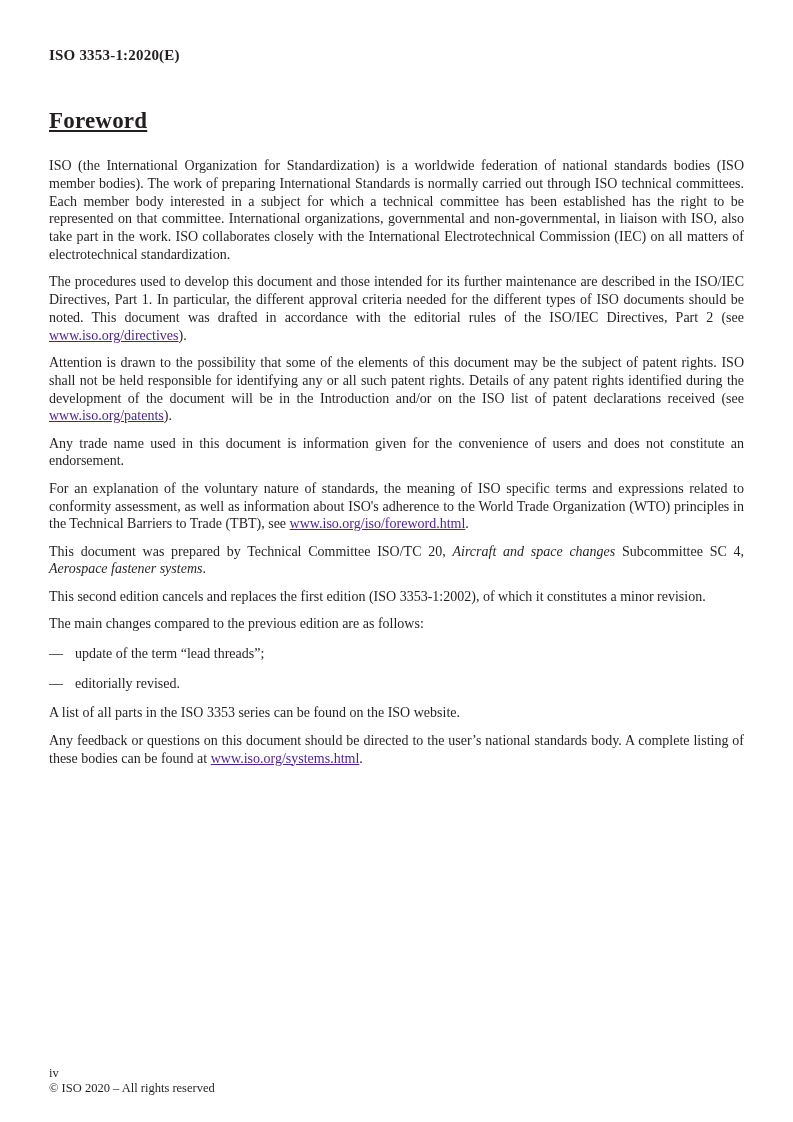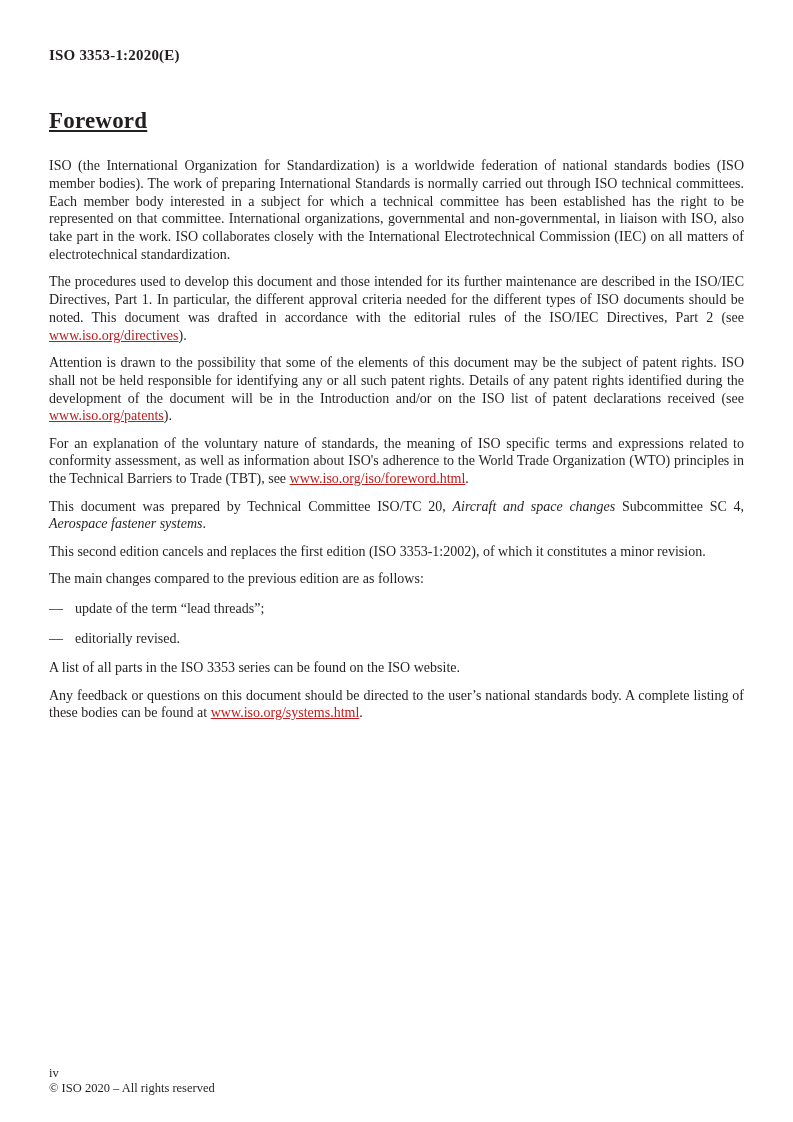--- a/index.html
+++ b/index.html
@@ -50,21 +50,21 @@
     font-size: 14px;
     line-height: 17.8px;
   }
   .body-text .dash-marker {
     flex: 0 0 26px;
   }
   .body-text .dash-text {
     flex: 1 1 auto;
   }
   .doc-link {
-    color: #b91c1c;
+    color: #4c1d95;
     text-decoration: underline;
   }
   .footer {
     position: absolute;
     left: 49px;
     right: 49px;
     top: 1066px;
     display: flex;
     justify-content: space-between;
     align-items: baseline;
@@ -78,20 +78,21 @@
 <div class="page">
 
   <div class="running-header">ISO 3353-1:2020(E)</div>
 
   <div class="content">
     <h1 class="doc-title">Foreword</h1>
     <div class="body-text">
         <p>ISO (the International Organization for Standardization) is a worldwide federation of national standards bodies (ISO member bodies). The work of preparing International Standards is normally carried out through ISO technical committees. Each member body interested in a subject for which a technical committee has been established has the right to be represented on that committee. International organizations, governmental and non-governmental, in liaison with ISO, also take part in the work. ISO collaborates closely with the International Electrotechnical Commission (IEC) on all matters of electrotechnical standardization.</p>
         <p>The procedures used to develop this document and those intended for its further maintenance are described in the ISO/IEC Directives, Part 1. In particular, the different approval criteria needed for the different types of ISO documents should be noted. This document was drafted in accordance with the editorial rules of the ISO/IEC Directives, Part 2 (see <a class="doc-link" href="#">www.iso.org/directives</a>).</p>
         <p>Attention is drawn to the possibility that some of the elements of this document may be the subject of patent rights. ISO shall not be held responsible for identifying any or all such patent rights. Details of any patent rights identified during the development of the document will be in the Introduction and/or on the ISO list of patent declarations received (see <a class="doc-link" href="#">www.iso.org/patents</a>).</p>
+        <p>Any trade name used in this document is information given for the convenience of users and does not constitute an endorsement.</p>
         <p>For an explanation of the voluntary nature of standards, the meaning of ISO specific terms and expressions related to conformity assessment, as well as information about ISO's adherence to the World Trade Organization (WTO) principles in the Technical Barriers to Trade (TBT), see <a class="doc-link" href="#">www.iso.org/iso/foreword.html</a>.</p>
         <p>This document was prepared by Technical Committee ISO/TC 20, <i>Aircraft and space changes</i> Subcommittee SC 4, <i>Aerospace fastener systems</i>.</p>
         <p>This second edition cancels and replaces the first edition (ISO 3353-1:2002), of which it constitutes a minor revision.</p>
         <p>The main changes compared to the previous edition are as follows:</p>
         <div class="dash-item">
           <span class="dash-marker">—</span>
           <span class="dash-text">update of the term “lead threads”;</span>
         </div>
         <div class="dash-item">
           <span class="dash-marker">—</span>

